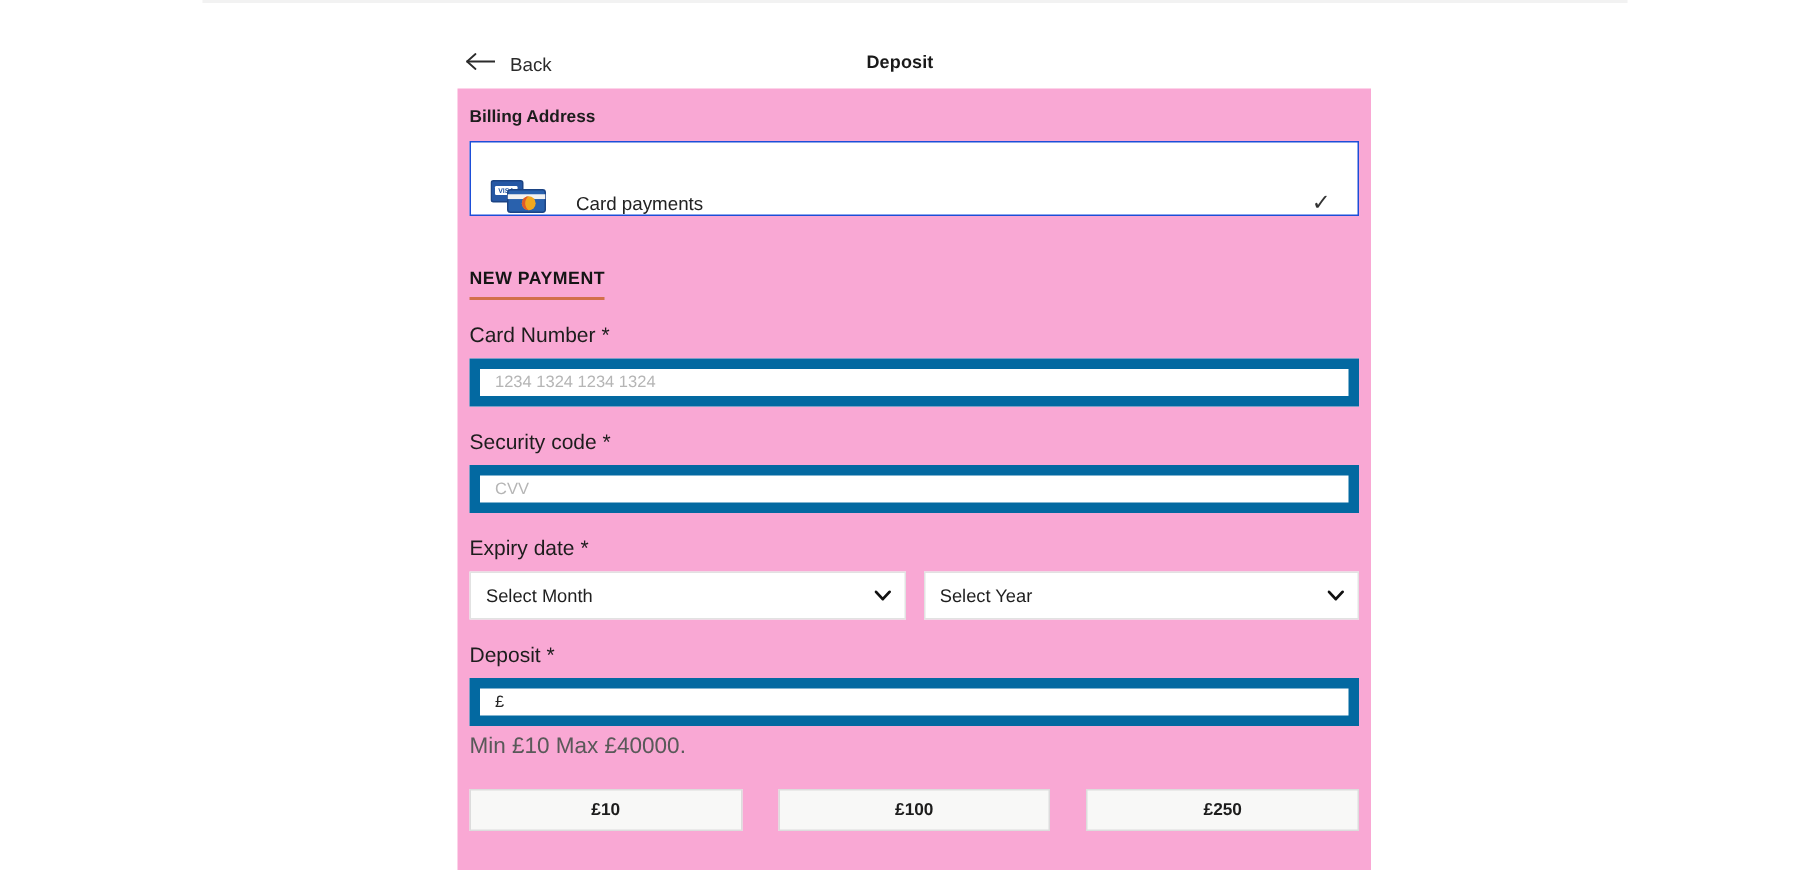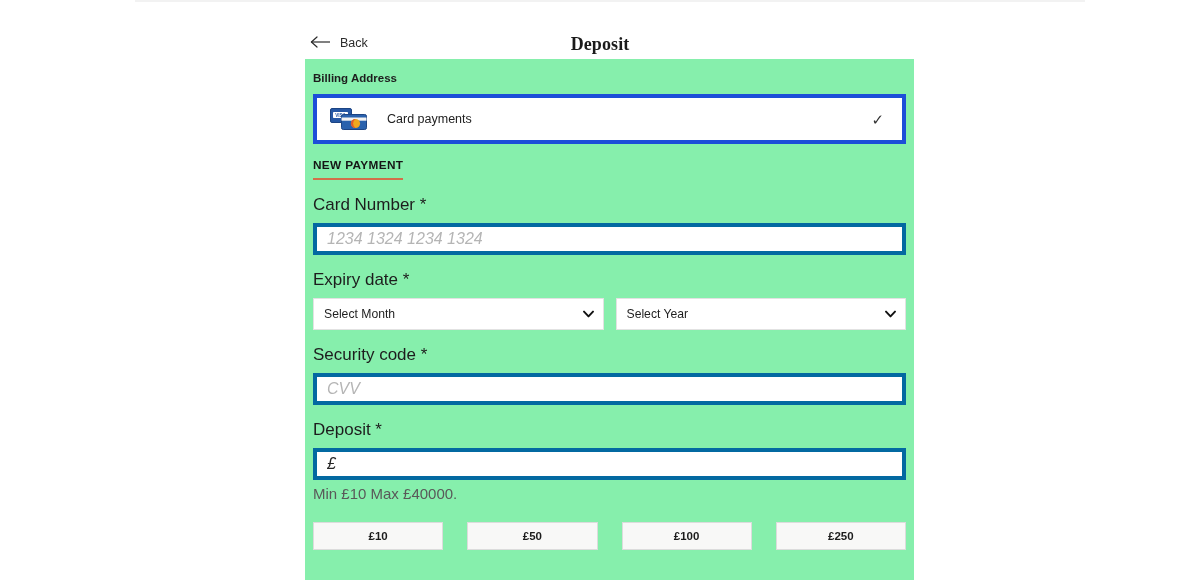--- a/index.html
+++ b/index.html
@@ -39,32 +39,31 @@
   .back-label {
     font-size: 12.5px;
     color: #2b2b2b;
     line-height: 1;
   }
   .page-title {
     position: absolute;
     left: 0; top: 20px;
     width: 1200px;
     text-align: center;
-    font-size: 18px;
+    font-size: 12px;
     font-weight: bold;
     color: #1a1a1a;
     letter-spacing: .1px;
-    font-family: Liberation Serif, serif;
   }
   
   .panel {
     position: absolute;
     left: 305px; top: 59px;
     width: 609px; height: 521px;
-    background: #86efac;
+    background: #f9a8d4;
     padding: 12px 8px 4px 8px;
   }
   .panel-inner { padding: 0 0 0 0; }
   .section-title {
     font-size: 11.5px;
     font-weight: bold;
     color: #1d1d1d;
     margin: 1px 0 0 0;
     padding-left: 0px;
   }
@@ -72,70 +71,69 @@
     font-size: 11.5px;
     font-weight: bold;
     color: #1d1d1d;
     margin: 24px 0 0 0;
   }
   
   .pay-method {
     margin-top: 10px;
     height: 50px;
     background: #ffffff;
-    border: 4px solid #1d4ed8;
+    border: 1px solid #1d4ed8;
     display: flex;
-    align-items: center;
+    align-items: flex-end;
     padding: 0 16px 0 13px;
     cursor: pointer;
   }
   .card-icon { width: 38px; height: 24px; position: relative; flex: 0 0 auto; }
   .pay-method-label {
     font-size: 12.5px;
     color: #222222;
     margin-left: 19px;
     flex: 1 1 auto;
   }
   .check-mark {
     font-size: 15px;
     color: #333333;
     line-height: 1;
     margin-right: 2px;
   }
   
-  .np-wrap { margin-top: 11px; }
+  .np-wrap { margin-top: 32px; }
   .np-head {
     display: inline-block;
     font-size: 11.8px;
     font-weight: bold;
     color: #151515;
     letter-spacing: .35px;
     padding-bottom: 6px;
     border-bottom: 2px solid #d2704a;
   }
   
   .field { margin-top: 15px; }
   .field-label {
-    font-size: 17px;
+    font-size: 14px;
     color: #1d1d1d;
     margin-bottom: 8px;
     font-weight: normal;
   }
   .text-input {
     width: 100%;
     height: 32px;
     background: #ffffff;
-    border: 4px solid #0369a1;
+    border: 7px solid #0369a1;
     padding: 0 10px;
-    font-size: 16px;
+    font-size: 11px;
     color: #262626;
     font-family: "Liberation Sans", sans-serif;
     outline: none;
     border-radius: 0;
-    font-style: italic;
   }
   .text-input::placeholder { color: #b5b5b5; }
   
   .select-row { display: flex; gap: 12px; }
   .select-wrap { position: relative; flex: 1 1 0; }
   .select-box {
     width: 100%;
     height: 32px;
     background: #ffffff;
     border: 1px solid #e2e2e2;
@@ -225,20 +223,25 @@
         <span class="check-mark">✓</span>
       </div>
 
       <div class="np-wrap">
         <span class="np-head">NEW PAYMENT</span>
       </div>
 
       <div class="field">
         <div class="field-label">Card Number *</div>
         <input class="text-input" type="text" placeholder="1234 1324 1234 1324" style="">
+      </div>
+
+      <div class="field">
+        <div class="field-label">Security code *</div>
+        <input class="text-input" type="text" placeholder="CVV" style="">
       </div>
 
       <div class="field">
         <div class="field-label">Expiry date *</div>
         <div class="select-row">
           <span class="select-wrap">
             <select class="select-box">
               <option>Select Month</option>
             </select>
             <span class="sel-caret">
@@ -254,33 +257,27 @@
             <span class="sel-caret">
               <svg width="11" height="8" viewBox="0 0 11 8">
                 <path d="M1 1.6 L5.5 6.4 L10 1.6" stroke="#111111" stroke-width="1.9" fill="none" stroke-linecap="round" stroke-linejoin="round"></path>
               </svg>
             </span>
           </span>
         </div>
       </div>
 
       <div class="field">
-        <div class="field-label">Security code *</div>
-        <input class="text-input" type="text" placeholder="CVV" style="">
-      </div>
-
-      <div class="field">
         <div class="field-label">Deposit *</div>
         <input class="text-input" type="text" value="£" style="">
         <div class="hint">Min £10 Max £40000.</div>
       </div>
 
       <div class="quick-row">
         <button class="quick-btn">£10</button>
-        <button class="quick-btn">£50</button>
         <button class="quick-btn">£100</button>
         <button class="quick-btn">£250</button>
       </div>
 
     </div>
   </div>
 
 </div>
 
 </body></html>

